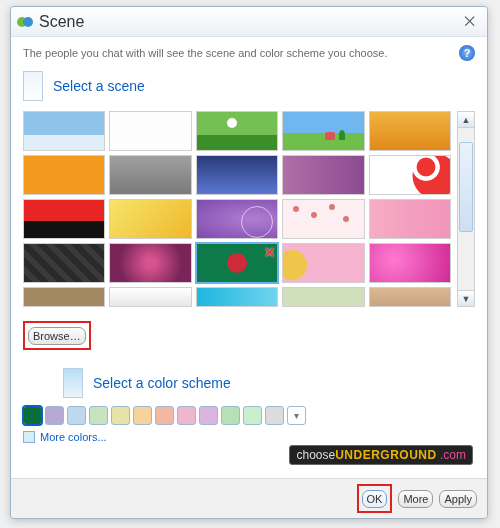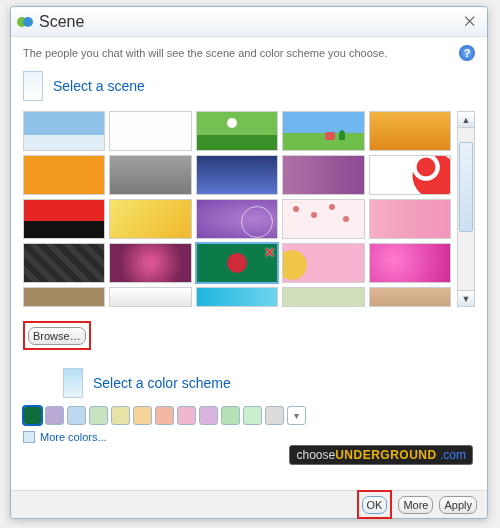--- a/index.html
+++ b/index.html
@@ -41,28 +41,28 @@
   .browse-row { margin-top:14px; }
   .red-box { border:2px solid #d22; padding:3px; display:inline-block; }
   .btn { font-size:11px; padding:2px 4px; background:linear-gradient(#fdfdfd,#e6e6e6); border:1px solid #9a9a9a; border-radius:7px; cursor:pointer; color:#333;}
   .btn.primary { background:linear-gradient(#fdfdfd,#e6eef7); border-color:#6fa3d1; }
   .swatch-row { display:flex; gap:3px; margin-top:8px; flex-wrap:wrap;}
   .swatch { width:19px; height:19px; border:1px solid #9fb8cc; border-radius:3px; cursor:pointer;}
   .swatch.sel { outline:2px solid #0b61c4; outline-offset:-1px; }
   .swatch.more { background:#fff; display:flex;align-items:center;justify-content:center;font-size:10px;color:#777;}
   .more-link { font-size:11px; color:#0b61c4; margin-top:6px; display:flex; align-items:center; gap:5px; cursor:pointer;}
   .more-link .sq{width:12px;height:12px;border:1px solid #89b1d8;background:#d7ecf7;}
-  .bottom-bar { position:absolute; left:0; right:0; bottom:0; height:28px; border-top:1px solid #dcdcdc;
+  .bottom-bar { position:absolute; left:0; right:0; bottom:0; height:40px; border-top:1px solid #dcdcdc;
     background:#f1f1f1; display:flex; align-items:center; justify-content:flex-end; gap:6px; padding:0 10px;
     border-radius:0 0 4px 4px;}
   .watermark { position:absolute; right:14px; bottom:53px; background:#222; color:#fff;
     font-family:Arial,sans-serif; font-size:12px; padding:2px 6px; border:1px solid #666; border-radius:3px; }
   .watermark .d1{color:#ddd;font-weight:300;}
   .watermark .d2{color:#eab308;font-weight:700;letter-spacing:0.5px;}
-  .watermark .d3{color:#3b82f6;font-weight:300;}
+  .watermark .d3{color:#ec4899;font-weight:300;}
   
   .s0{background:linear-gradient(#8fc3ea 60%,#e1eef8 60%);}
   .s1{background:#fdfdfd;}
   .s2{background:linear-gradient(#74c053 60%,#3a8f28 60%);}
   .s2::after{content:"";position:absolute;top:6px;left:30px;width:10px;height:10px;background:#fff;border-radius:50%;}
   .s3{background:linear-gradient(#6fb7ee 55%,#6fbf4a 55%);}
   .s3::before{content:"";position:absolute;bottom:10px;left:42px;width:10px;height:8px;background:#d55;border-radius:2px;}
   .s3::after{content:"";position:absolute;bottom:10px;left:56px;width:6px;height:10px;background:#2a8f2a;border-radius:50% 50% 0 0;}
   .s4{background:linear-gradient(#f0b341,#e08a1a);}
   .s5{background:#f39a1e;}

